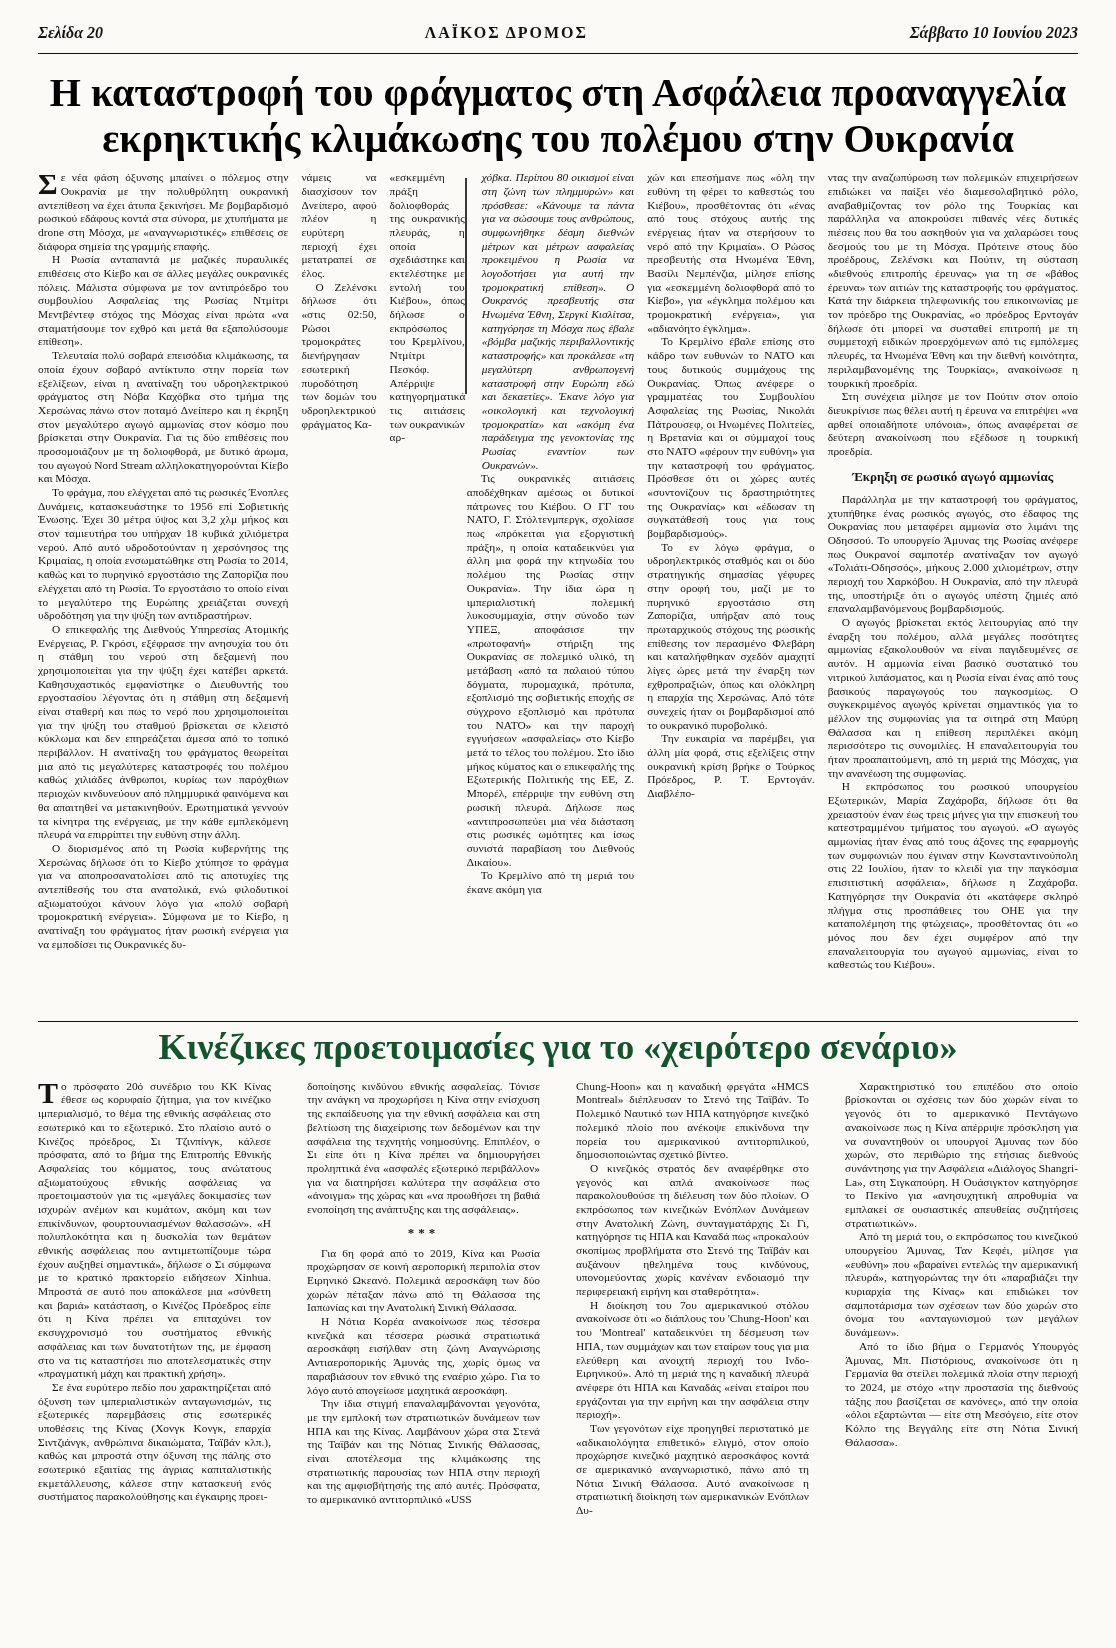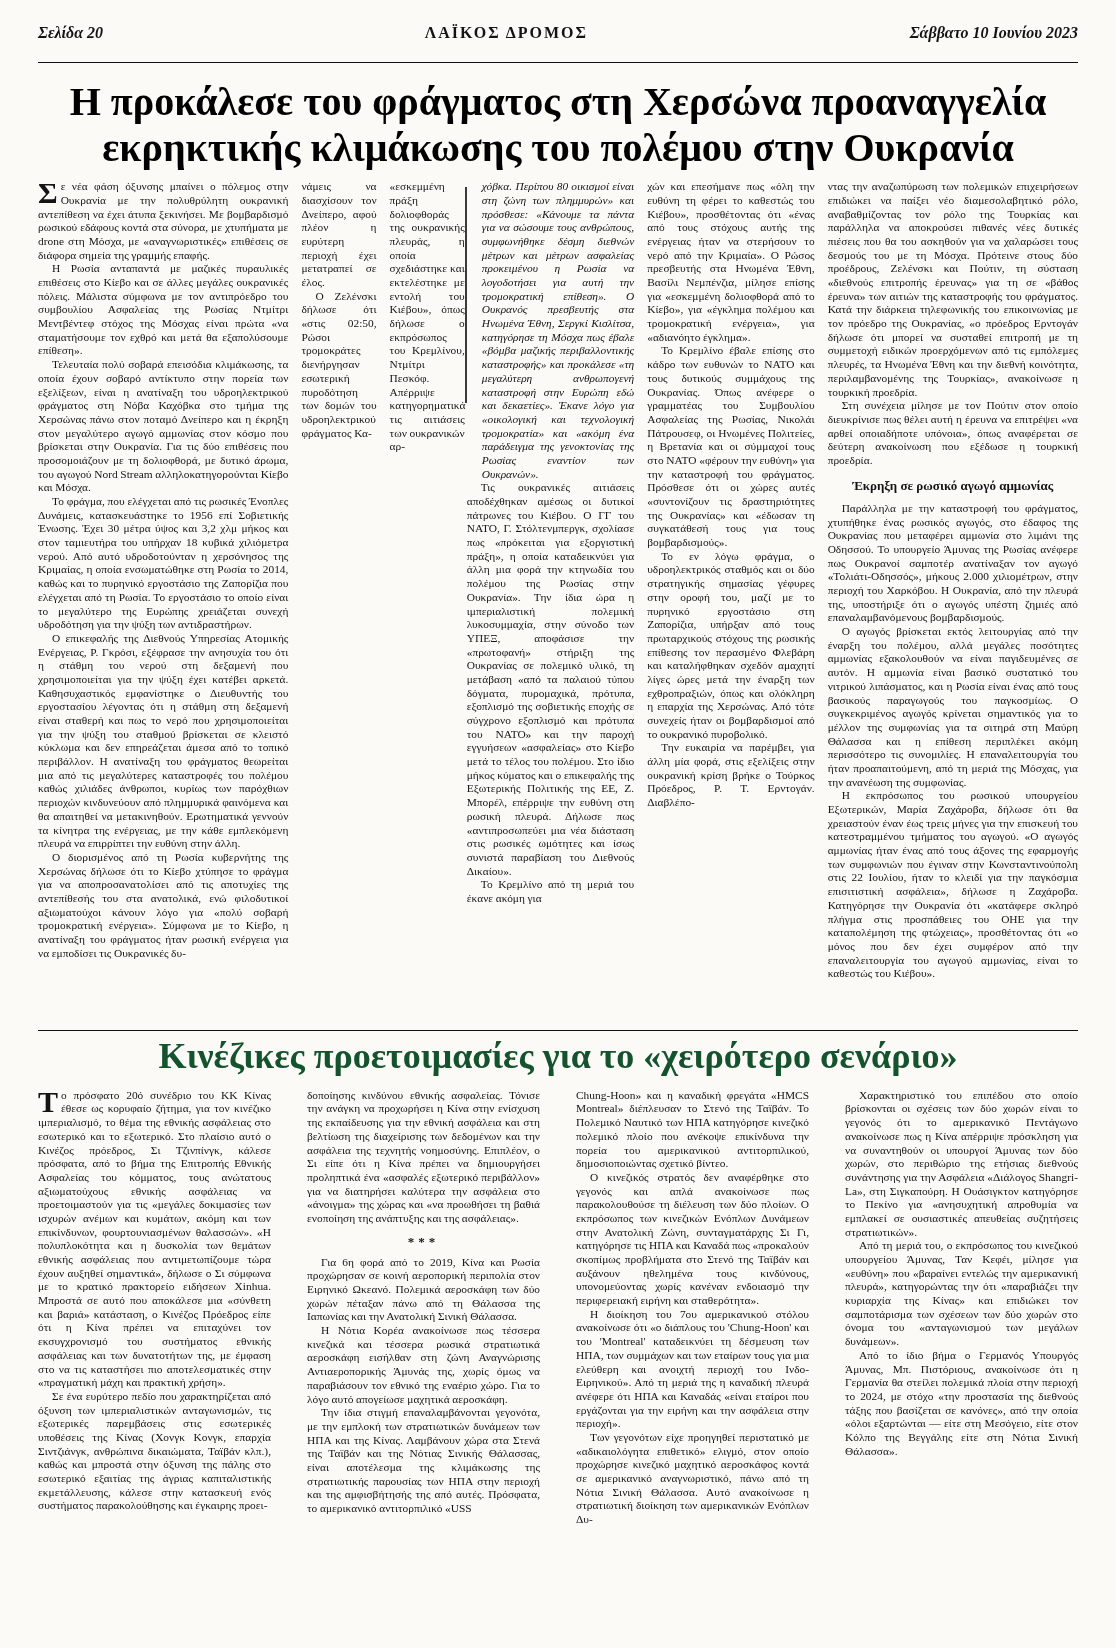--- a/index.html
+++ b/index.html
@@ -11,21 +11,21 @@
     color:#141414;
     font-family:"Liberation Serif", serif;
     box-sizing:border-box;
     padding:24px 38px 20px 38px;
     overflow:hidden;
   }
   
   .topbar {
     display:flex; justify-content:space-between; align-items:baseline;
     border-bottom:1.5px solid #111;
-    padding-bottom:20px;
+    padding-bottom:11px;
     font-size:16px; font-weight:bold;
   }
   .topbar .edge { font-style:italic; }
   .topbar .masthead { font-style:normal; letter-spacing:2px; }
   
   .headline1 {
     margin:16px 0 10px 0;
     text-align:center;
     font-size:40px; line-height:1.14; font-weight:bold;
     color:#000;
@@ -119,21 +119,21 @@
 <div class="page">
 
   <header class="topbar">
     <span class="edge">Σελίδα 20</span>
     <span class="masthead">ΛΑΪΚΟΣ ΔΡΟΜΟΣ</span>
     <span class="edge">Σάββατο 10 Ιουνίου 2023</span>
   </header>
 
   <section>
     <h1 class="headline1">
-      <span>Η προκάλεσε του φράγματος στη Χερσώνα προαναγγελία</span><br>
+      <span>Η καταστροφή του φράγματος στη Ασφάλεια προαναγγελία</span><br>
       <span>εκρηκτικής κλιμάκωσης του πολέμου στην Ουκρανία</span>
     </h1>
 
     <div class="cols a1-cols">
 
       <div class="colw">
           <p class="para dropcap">Σε νέα φάση όξυνσης μπαίνει ο πόλεμος στην Ουκρανία με την πολυθρύλητη ουκρανική αντεπίθεση να έχει άτυπα ξεκινήσει. Με βομβαρδισμό ρωσικού εδάφους κοντά στα σύνορα, με χτυπήματα με drone στη Μόσχα, με «αναγνωριστικές» επιθέσεις σε διάφορα σημεία της γραμμής επαφής.</p>
           <p class="para">Η Ρωσία ανταπαντά με μαζικές πυραυλικές επιθέσεις στο Κίεβο και σε άλλες μεγάλες ουκρανικές πόλεις. Μάλιστα σύμφωνα με τον αντιπρόεδρο του συμβουλίου Ασφαλείας της Ρωσίας Ντμίτρι Μεντβέντεφ στόχος της Μόσχας είναι πρώτα «να σταματήσουμε τον εχθρό και μετά θα εξαπολύσουμε επίθεση».</p>
           <p class="para">Τελευταία πολύ σοβαρά επεισόδια κλιμάκωσης, τα οποία έχουν σοβαρό αντίκτυπο στην πορεία των εξελίξεων, είναι η ανατίναξη του υδροηλεκτρικού φράγματος στη Νόβα Καχόβκα στο τμήμα της Χερσώνας πάνω στον ποταμό Δνείπερο και η έκρηξη στον μεγαλύτερο αγωγό αμμωνίας στον κόσμο που βρίσκεται στην Ουκρανία. Για τις δύο επιθέσεις που προσομοιάζουν με τη δολιοφθορά, με δυτικό άρωμα, του αγωγού Nord Stream αλληλοκατηγορούνται Κίεβο και Μόσχα.</p>
           <p class="para">Το φράγμα, που ελέγχεται από τις ρωσικές Ένοπλες Δυνάμεις, κατασκευάστηκε το 1956 επί Σοβιετικής Ένωσης. Έχει 30 μέτρα ύψος και 3,2 χλμ μήκος και στον ταμιευτήρα του υπήρχαν 18 κυβικά χιλιόμετρα νερού. Από αυτό υδροδοτούνταν η χερσόνησος της Κριμαίας, η οποία ενσωματώθηκε στη Ρωσία το 2014, καθώς και το πυρηνικό εργοστάσιο της Ζαπορίζια που ελέγχεται από τη Ρωσία. Το εργοστάσιο το οποίο είναι το μεγαλύτερο της Ευρώπης χρειάζεται συνεχή υδροδότηση για την ψύξη των αντιδραστήρων.</p>

